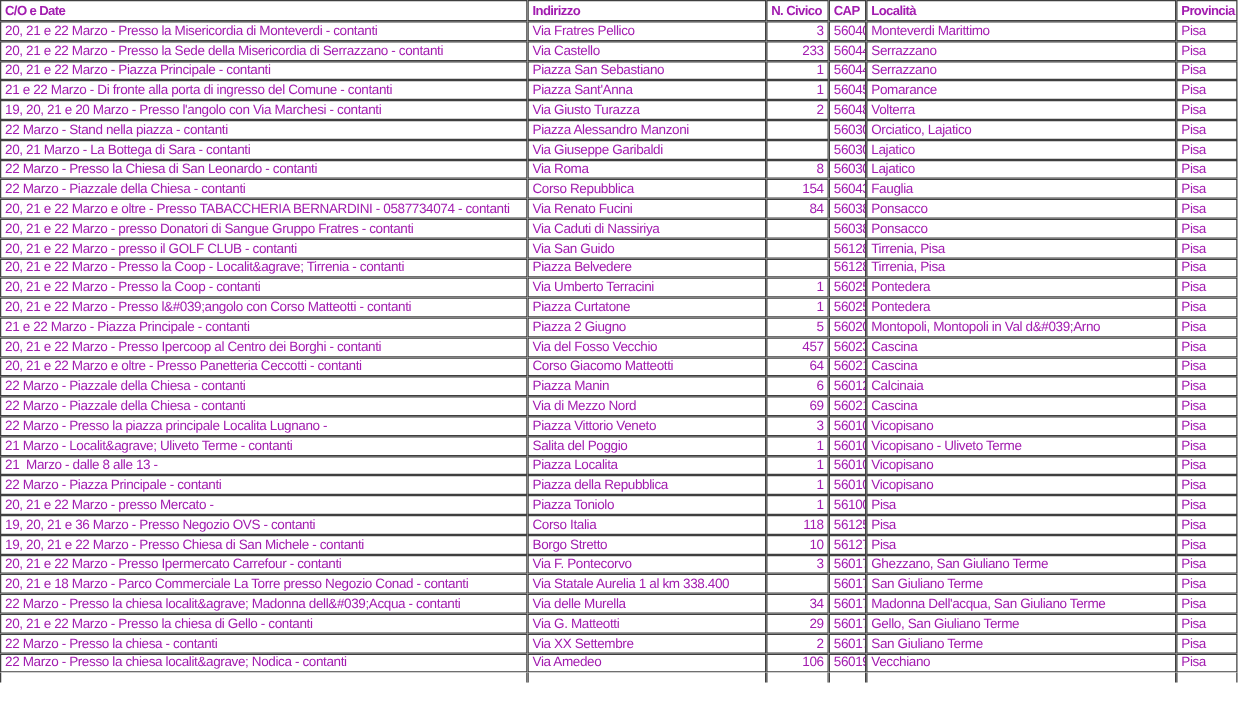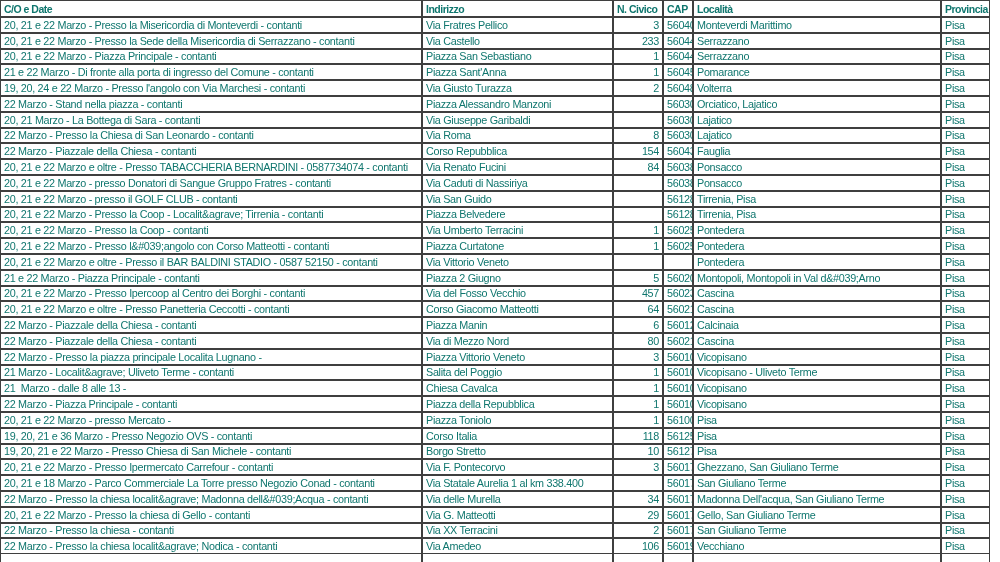--- a/index.html
+++ b/index.html
@@ -8,21 +8,21 @@
     background: #ffffff;
     overflow: hidden;
     font-family: "Liberation Sans", sans-serif;
   }
   .sheet { width: 1000px; height: 562px; background: #ffffff; }
   table.grid {
     border-collapse: separate;
     border-spacing: 0;
     table-layout: fixed;
     width: 990px;
-    color: #0f766e;
+    color: #a21caf;
   }
   col.c0 { width: 422px; }
   col.c1 { width: 191px; }
   col.c2 { width: 50px; }
   col.c3 { width: 30px; }
   col.c4 { width: 248px; }
   col.c5 { width: 49px; }
   th, td {
     box-sizing: border-box;
     border: 1px solid #3f3f3f;
@@ -102,21 +102,21 @@
         </tr>
         <tr>
           <td>21 e 22 Marzo - Di fronte alla porta di ingresso del Comune - contanti</td>
           <td>Piazza Sant'Anna</td>
           <td class="num">1</td>
           <td>56045</td>
           <td>Pomarance</td>
           <td>Pisa</td>
         </tr>
         <tr>
-          <td>19, 20, 24 e 22 Marzo - Presso l'angolo con Via Marchesi - contanti</td>
+          <td>19, 20, 21 e 20 Marzo - Presso l'angolo con Via Marchesi - contanti</td>
           <td>Via Giusto Turazza</td>
           <td class="num">2</td>
           <td>56048</td>
           <td>Volterra</td>
           <td>Pisa</td>
         </tr>
         <tr>
           <td>22 Marzo - Stand nella piazza - contanti</td>
           <td>Piazza Alessandro Manzoni</td>
           <td class="num"></td>
@@ -190,28 +190,20 @@
         </tr>
         <tr>
           <td>20, 21 e 22 Marzo - Presso l&amp;#039;angolo con Corso Matteotti - contanti</td>
           <td>Piazza Curtatone</td>
           <td class="num">1</td>
           <td>56025</td>
           <td>Pontedera</td>
           <td>Pisa</td>
         </tr>
         <tr>
-          <td>20, 21 e 22 Marzo e oltre - Presso il BAR BALDINI STADIO - 0587 52150 - contanti</td>
-          <td>Via Vittorio Veneto</td>
-          <td class="num"></td>
-          <td></td>
-          <td>Pontedera</td>
-          <td>Pisa</td>
-        </tr>
-        <tr>
           <td>21 e 22 Marzo - Piazza Principale - contanti</td>
           <td>Piazza 2 Giugno</td>
           <td class="num">5</td>
           <td>56020</td>
           <td>Montopoli, Montopoli in Val d&amp;#039;Arno</td>
           <td>Pisa</td>
         </tr>
         <tr>
           <td>20, 21 e 22 Marzo - Presso Ipercoop al Centro dei Borghi - contanti</td>
           <td>Via del Fosso Vecchio</td>
@@ -232,21 +224,21 @@
           <td>22 Marzo - Piazzale della Chiesa - contanti</td>
           <td>Piazza Manin</td>
           <td class="num">6</td>
           <td>56012</td>
           <td>Calcinaia</td>
           <td>Pisa</td>
         </tr>
         <tr>
           <td>22 Marzo - Piazzale della Chiesa - contanti</td>
           <td>Via di Mezzo Nord</td>
-          <td class="num">80</td>
+          <td class="num">69</td>
           <td>56021</td>
           <td>Cascina</td>
           <td>Pisa</td>
         </tr>
         <tr>
           <td>22 Marzo - Presso la piazza principale Localita Lugnano -</td>
           <td>Piazza Vittorio Veneto</td>
           <td class="num">3</td>
           <td>56010</td>
           <td>Vicopisano</td>
@@ -255,21 +247,21 @@
         <tr>
           <td>21 Marzo - Localit&amp;agrave; Uliveto Terme - contanti</td>
           <td>Salita del Poggio</td>
           <td class="num">1</td>
           <td>56010</td>
           <td>Vicopisano - Uliveto Terme</td>
           <td>Pisa</td>
         </tr>
         <tr>
           <td>21  Marzo - dalle 8 alle 13 -</td>
-          <td>Chiesa Cavalca</td>
+          <td>Piazza Localita</td>
           <td class="num">1</td>
           <td>56010</td>
           <td>Vicopisano</td>
           <td>Pisa</td>
         </tr>
         <tr>
           <td>22 Marzo - Piazza Principale - contanti</td>
           <td>Piazza della Repubblica</td>
           <td class="num">1</td>
           <td>56010</td>
@@ -327,21 +319,21 @@
         <tr>
           <td>20, 21 e 22 Marzo - Presso la chiesa di Gello - contanti</td>
           <td>Via G. Matteotti</td>
           <td class="num">29</td>
           <td>56017</td>
           <td>Gello, San Giuliano Terme</td>
           <td>Pisa</td>
         </tr>
         <tr>
           <td>22 Marzo - Presso la chiesa - contanti</td>
-          <td>Via XX Terracini</td>
+          <td>Via XX Settembre</td>
           <td class="num">2</td>
           <td>56017</td>
           <td>San Giuliano Terme</td>
           <td>Pisa</td>
         </tr>
         <tr>
           <td>22 Marzo - Presso la chiesa localit&amp;agrave; Nodica - contanti</td>
           <td>Via Amedeo</td>
           <td class="num">106</td>
           <td>56019</td>

